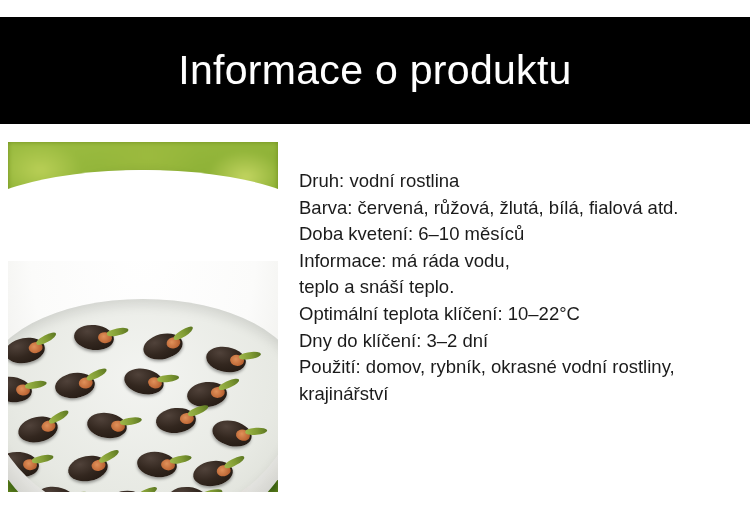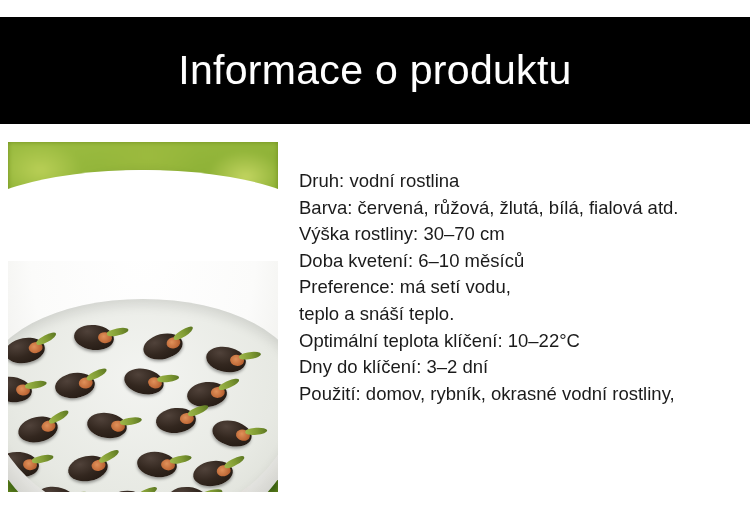--- a/index.html
+++ b/index.html
@@ -198,20 +198,20 @@
         <div class="seed" style="left: 16%; top: 86%; transform: rotate(10deg);"></div>
         <div class="seed" style="left: 38%; top: 88%; transform: rotate(-7deg);"></div>
         <div class="seed" style="left: 58%; top: 86%; transform: rotate(5deg);"></div>
       </div>
   </div>
 </div>
 
 <div class="spec-list" id="spec-list">
     <div class="spec-line">Druh: vodní rostlina</div>
     <div class="spec-line">Barva: červená, růžová, žlutá, bílá, fialová atd.</div>
-    <div class="spec-line">Výška rostliny: 30–70 cm</div>
     <div class="spec-line">Doba kvetení: 6–10 měsíců</div>
-    <div class="spec-line">Preference: má setí vodu,</div>
+    <div class="spec-line">Informace: má ráda vodu,</div>
     <div class="spec-line">teplo a snáší teplo.</div>
     <div class="spec-line">Optimální teplota klíčení: 10–22°C</div>
     <div class="spec-line">Dny do klíčení: 3–2 dní</div>
     <div class="spec-line">Použití: domov, rybník, okrasné vodní rostliny,</div>
+    <div class="spec-line">krajinářství</div>
   </div>
 
 </body></html>

